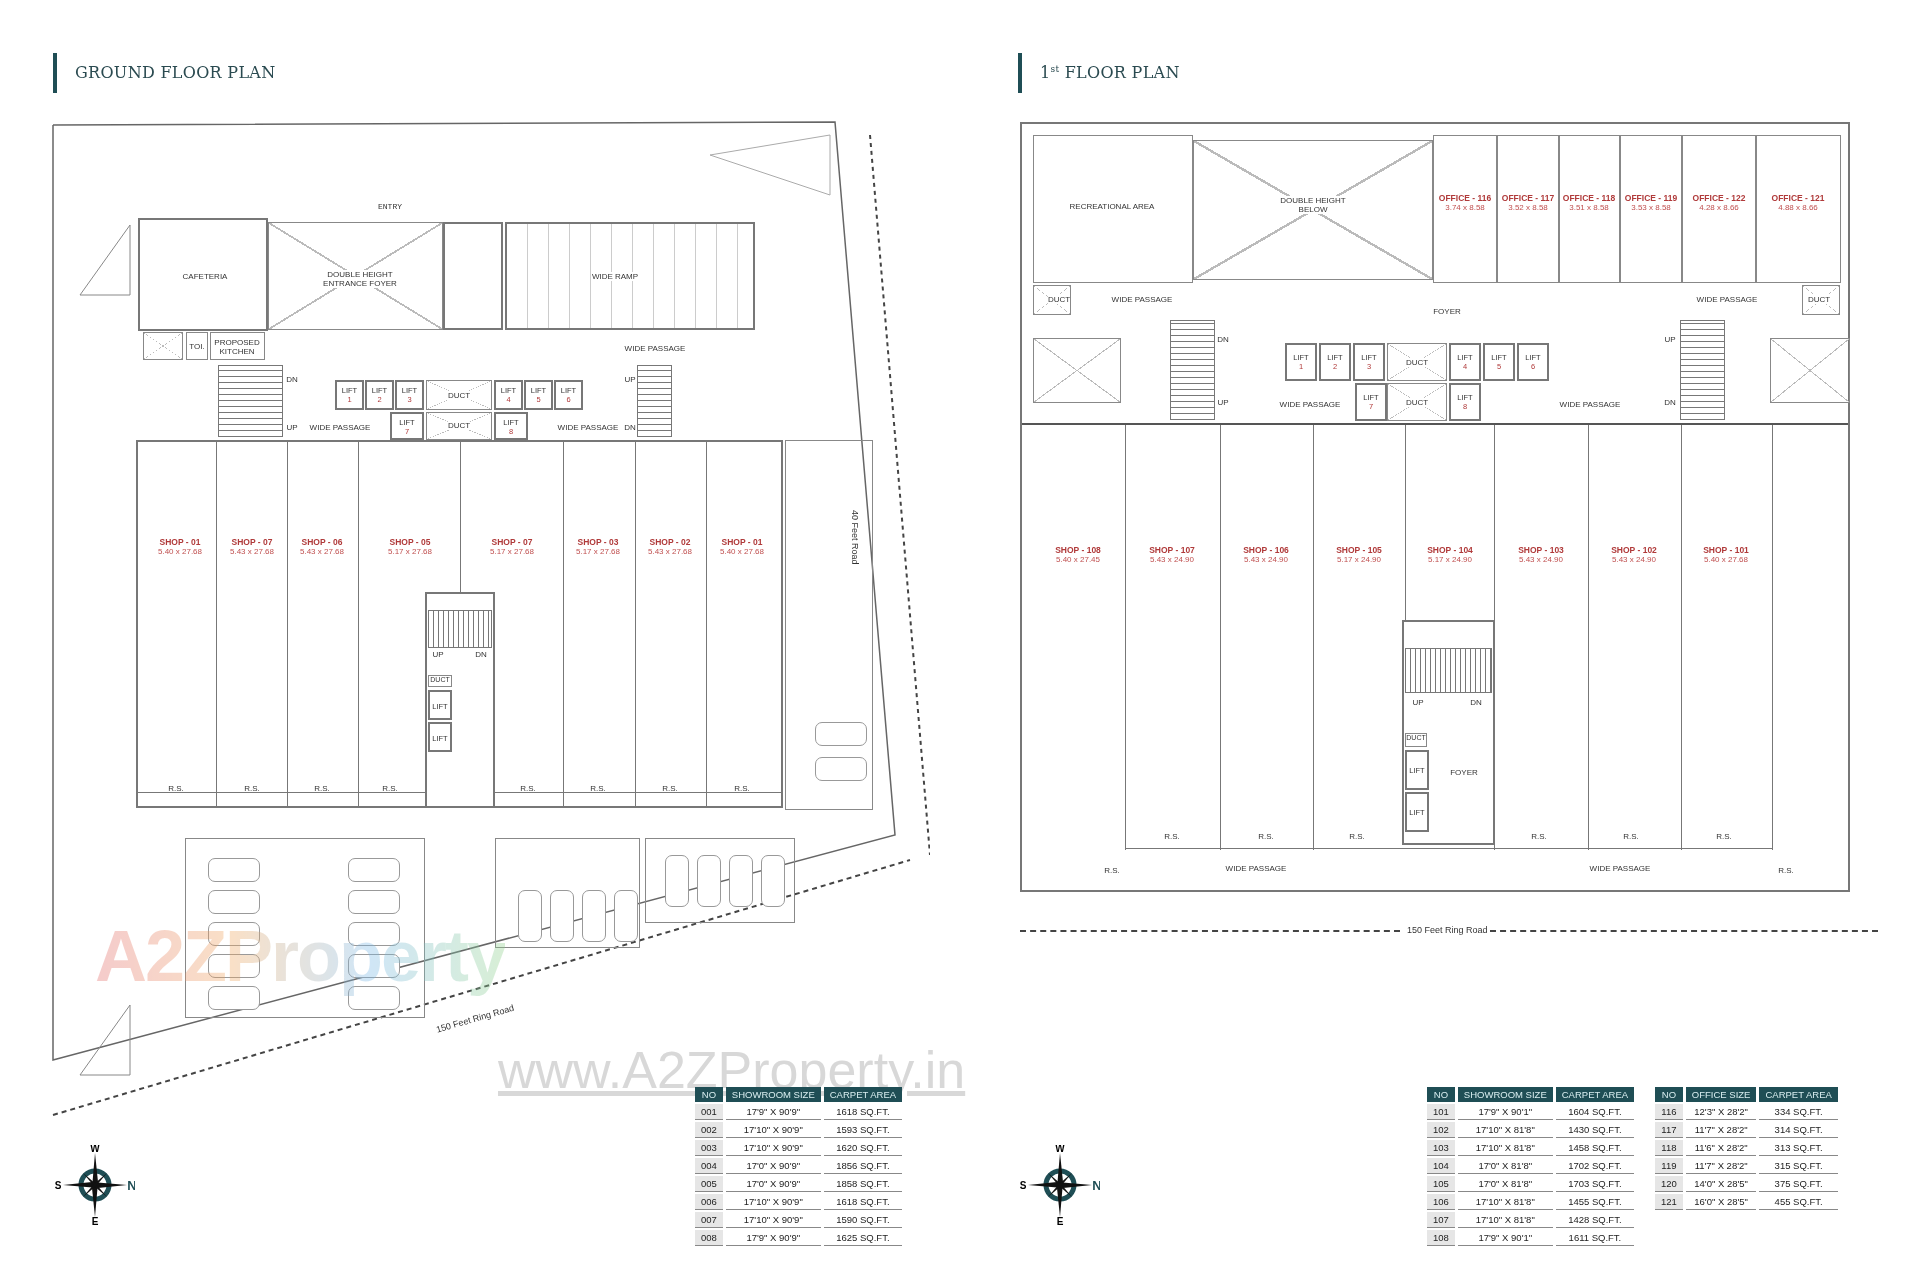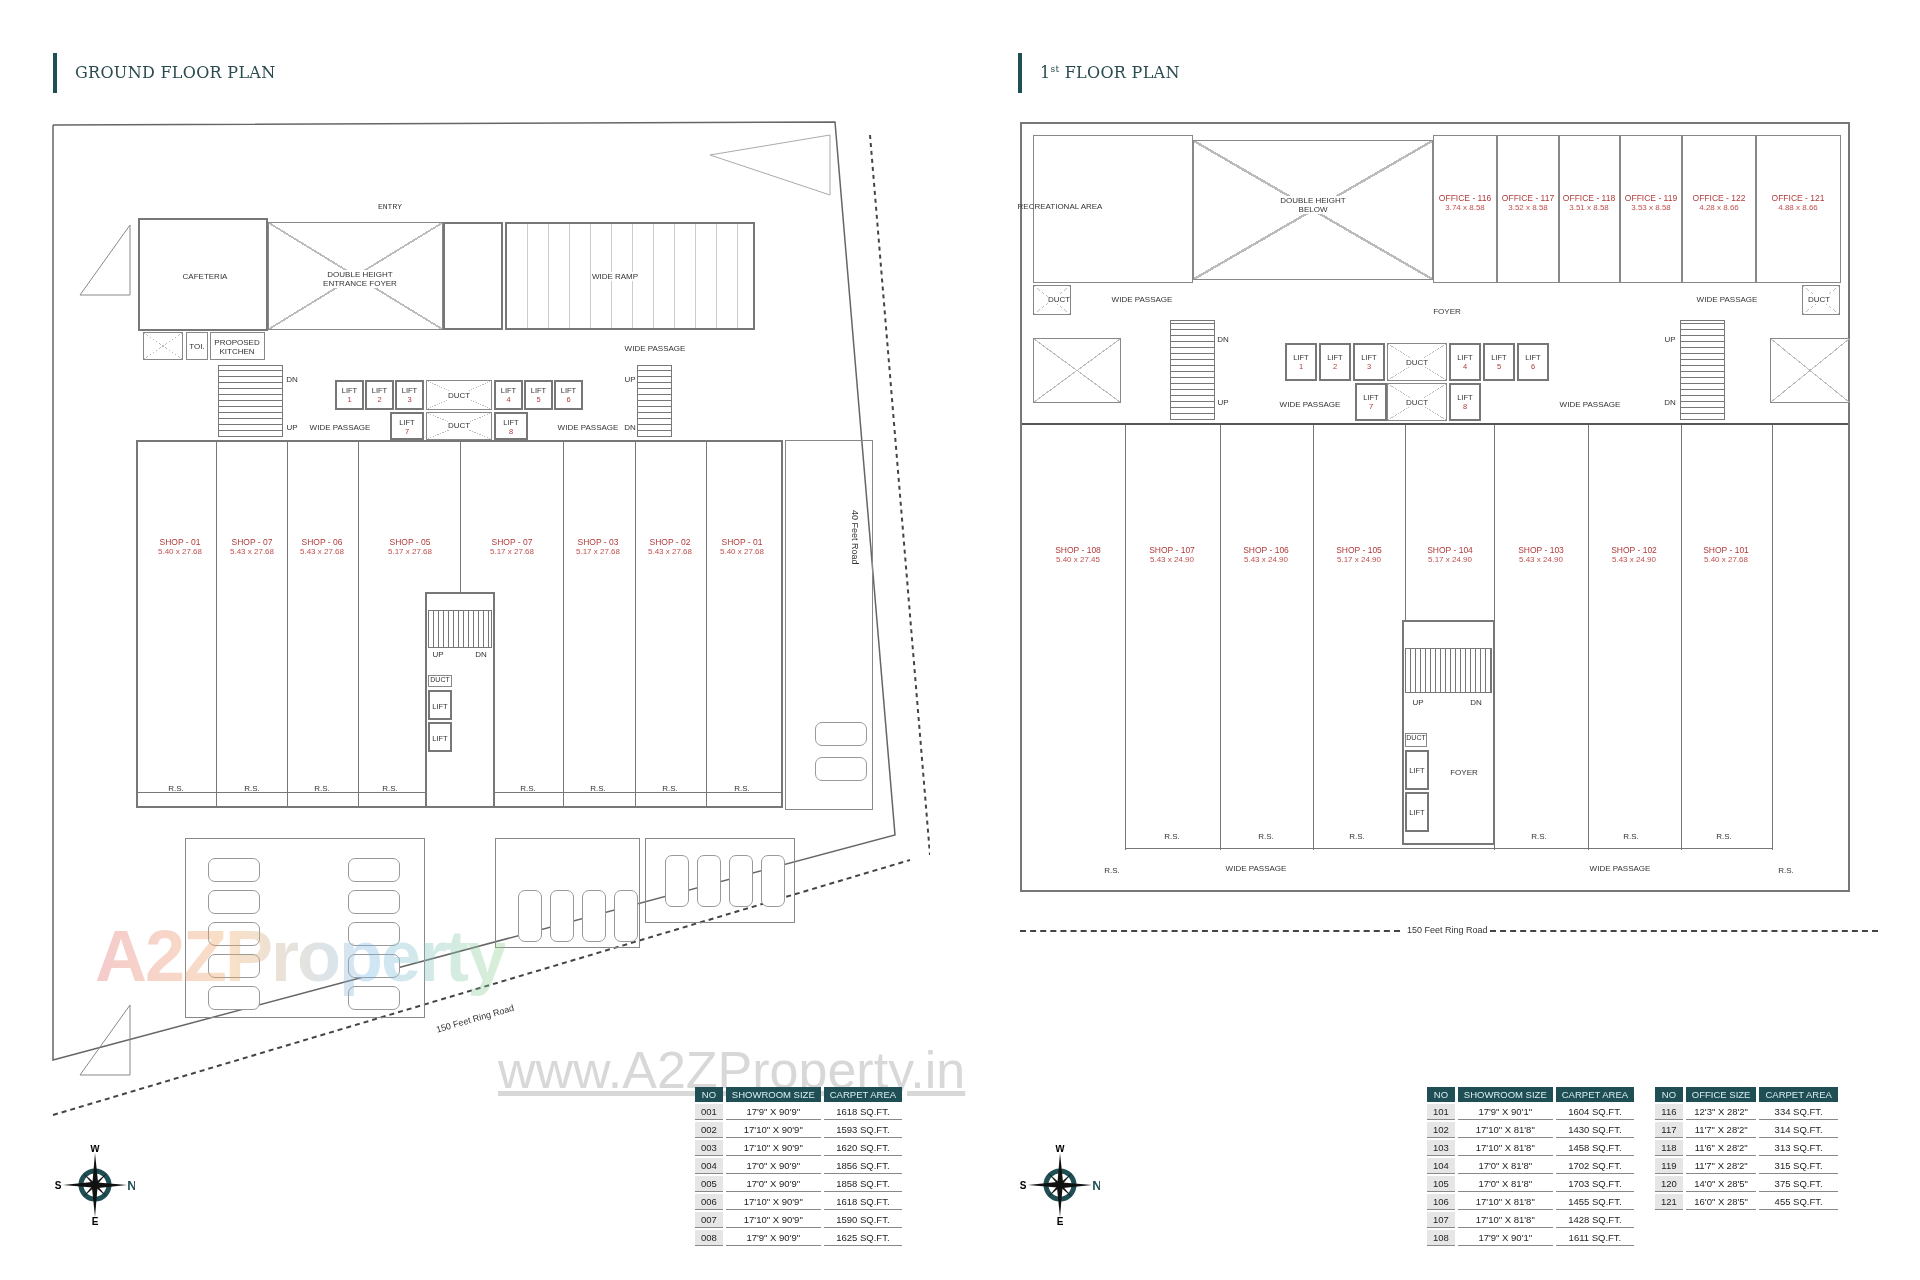--- a/index.html
+++ b/index.html
@@ -8,21 +8,21 @@
   .title-bar{position:absolute;width:4px;height:40px;background:#1f4e55;}
   .title{position:absolute;font-family:"DejaVu Serif",serif;font-size:16px;color:#2a4a50;letter-spacing:0.3px;}
   .title sup{font-size:9px;}
   .wall{position:absolute;border:2px solid #777;background:#fff;box-sizing:border-box;}
   .thin{position:absolute;border:1px solid #888;box-sizing:border-box;}
   .vline{position:absolute;width:1px;background:#777;}
   .hline{position:absolute;height:1px;background:#777;}
   .dline{position:absolute;border-top:2px dashed #444;}
   .lbl{position:absolute;font-size:8px;color:#333;text-align:center;line-height:1.15;white-space:nowrap;transform:translateX(-50%);}
   .unit{position:absolute;text-align:center;transform:translateX(-50%);white-space:nowrap;}
-  .unit .n{font-size:8.5px;font-weight:normal;color:#b03a3a;display:block;}
+  .unit .n{font-size:8.5px;font-weight:bold;color:#b03a3a;display:block;}
   .unit .d{font-size:8px;color:#c05050;display:block;}
   .xbox{position:absolute;border:1px solid #888;box-sizing:border-box;background:
     linear-gradient(to top right,transparent 49.5%,#bbb 49.5%,#bbb 50.5%,transparent 50.5%),
     linear-gradient(to bottom right,transparent 49.5%,#bbb 49.5%,#bbb 50.5%,transparent 50.5%);}
   .lift{position:absolute;border:2px solid #777;box-sizing:border-box;background:#fff;font-size:7.5px;text-align:center;padding-top:4px;color:#333;}
   .lift .num{display:block;color:#b03a3a;}
   .car{position:absolute;width:52px;height:24px;border:1.5px solid #999;border-radius:7px;box-sizing:border-box;background:#fff;}
   .car.v{width:24px;height:52px;}
   .stairs{position:absolute;border:1px solid #777;box-sizing:border-box;background:repeating-linear-gradient(90deg,#fff 0 4px,#777 4px 5px);}
   .stairsh{position:absolute;border:1px solid #777;box-sizing:border-box;background:repeating-linear-gradient(0deg,#fff 0 5px,#777 5px 6px);}
@@ -246,21 +246,21 @@
   <text x="3" y="44" font-size="10" text-anchor="middle" font-weight="bold" font-family="Liberation Sans, sans-serif">S</text>
   <text x="77" y="45" font-size="13" text-anchor="middle" font-weight="bold" fill="#1f4e55" font-family="Liberation Sans, sans-serif">N</text>
 </svg>
 
 <div class="title-bar" style="left:1018px;top:53px;"></div>
 <div class="title" style="left:1040px;top:63px;"><span>1</span><sup>st</sup><span> FLOOR PLAN</span></div>
 
 <div>
   <div class="wall" style="left:1020px;top:122px;width:830px;height:770px;background:transparent;"></div>
   <div class="thin" style="left:1033px;top:135px;width:160px;height:148px;"></div>
-  <div class="lbl" style="left:1060px;top:202px;">RECREATIONAL AREA</div>
+  <div class="lbl" style="left:1112px;top:202px;">RECREATIONAL AREA</div>
   <div class="xbox" style="left:1193px;top:140px;width:240px;height:140px;"></div>
   <div class="lbl" style="left:1313px;top:196px;white-space:pre;background:#fff;">DOUBLE HEIGHT
 BELOW</div>
 
   <div class="thin" style="left:1433px;top:135px;width:64px;height:148px;"></div>
   <div class="thin" style="left:1497px;top:135px;width:62px;height:148px;"></div>
   <div class="thin" style="left:1559px;top:135px;width:61px;height:148px;"></div>
   <div class="thin" style="left:1620px;top:135px;width:62px;height:148px;"></div>
   <div class="thin" style="left:1682px;top:135px;width:74px;height:148px;"></div>
   <div class="thin" style="left:1756px;top:135px;width:85px;height:148px;"></div>

